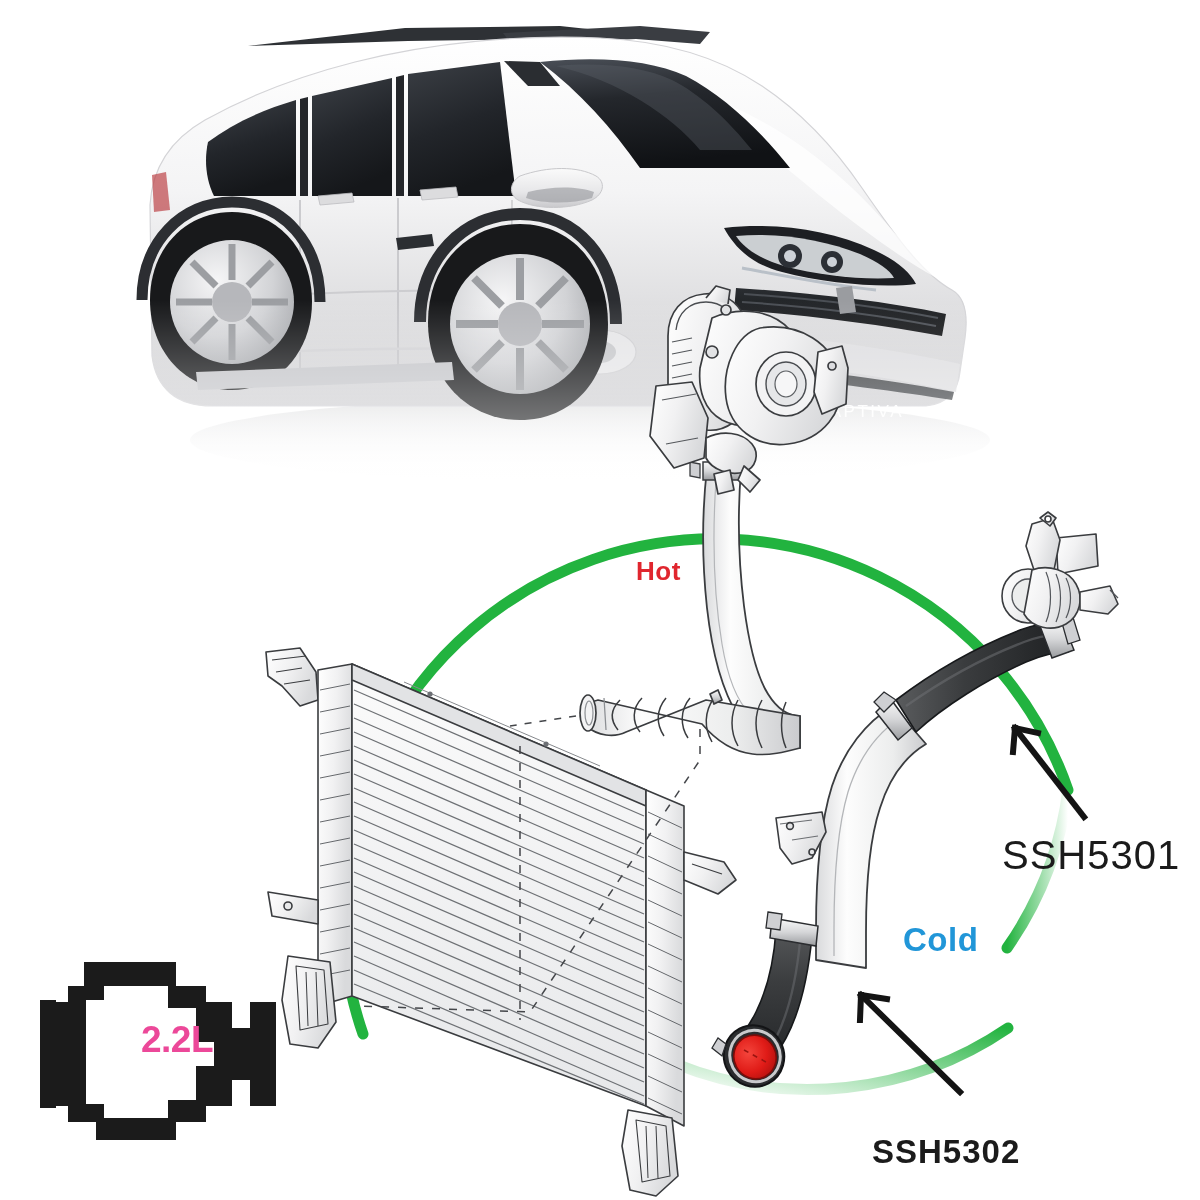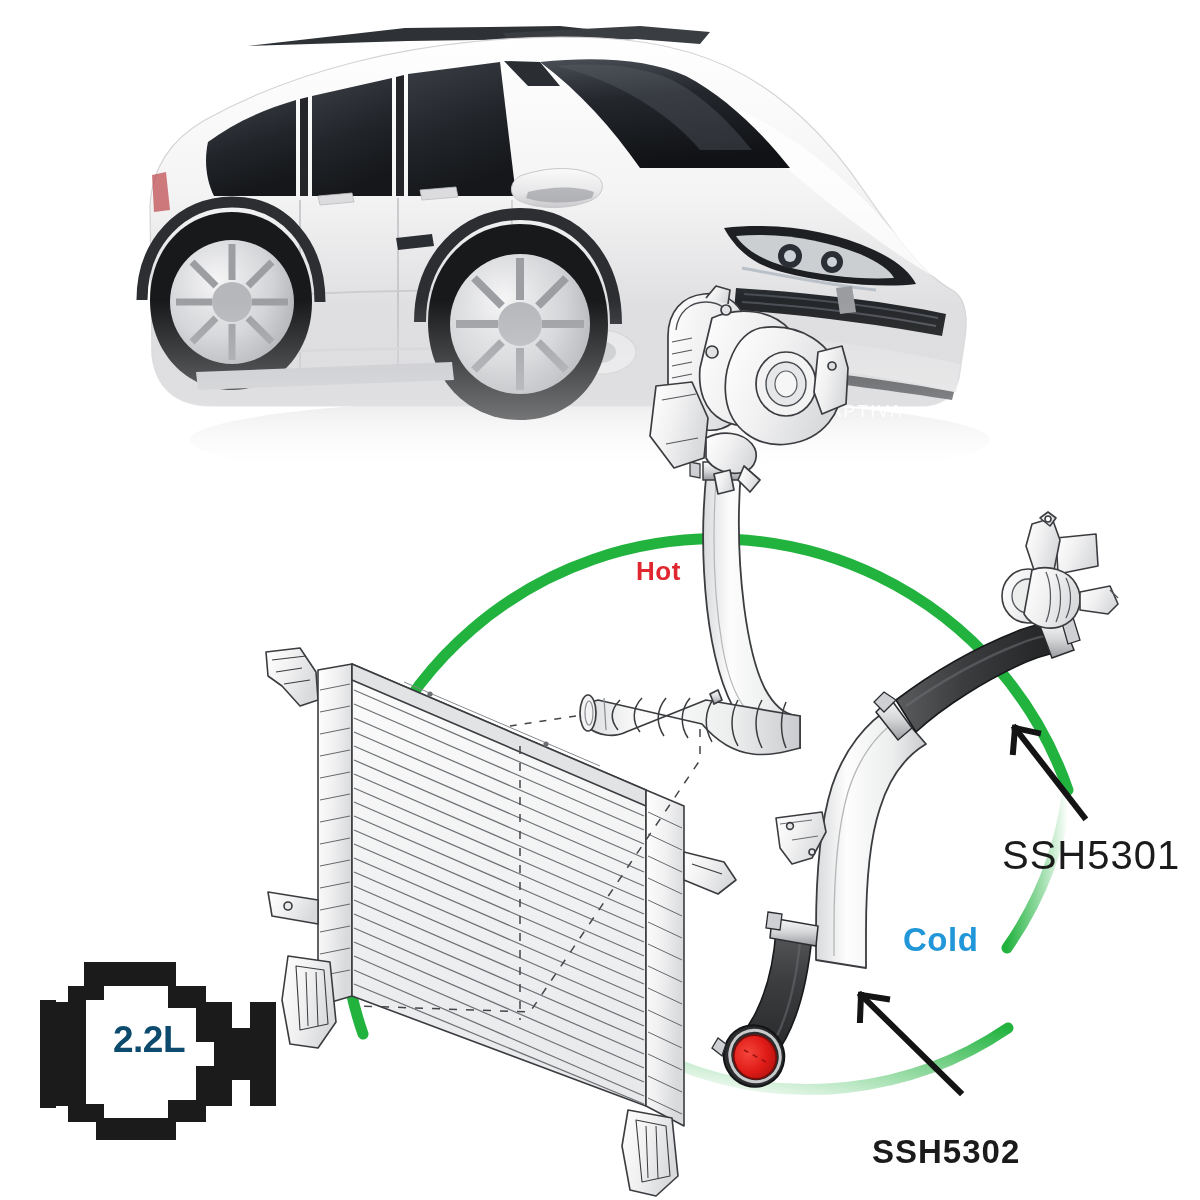--- a/index.html
+++ b/index.html
@@ -5,22 +5,22 @@
   html,body{margin:0;padding:0;background:#fff;}
   body{width:1200px;height:1200px;overflow:hidden;
        font-family:"Liberation Sans","DejaVu Sans",sans-serif;}
   #stage{position:relative;width:1200px;height:1200px;background:#ffffff;}
   #stage svg.layer{position:absolute;left:0;top:0;width:1200px;height:1200px;}
   .lbl{position:absolute;white-space:nowrap;}
   #hot-label{left:636px;top:556px;font-size:26px;font-weight:bold;color:#e0262e;letter-spacing:.5px;}
   #cold-label{left:903px;top:890px;font-size:33px;font-weight:bold;color:#2196d8;letter-spacing:.5px;margin-top:31px;}
   #pn1-label{left:1002px;top:833px;font-size:40px;font-weight:normal;color:#1b1b1b;letter-spacing:1px;}
   #pn2-label{left:872px;top:1133px;font-size:33px;font-weight:bold;color:#1b1b1b;letter-spacing:1px;}
-  #engine-size{position:absolute;left:85px;top:1019px;width:128px;text-align:center;
-      font-size:37px;font-weight:bold;color:#0c4a6e;letter-spacing:-.5px;}
+  #engine-size{position:absolute;left:85px;top:1019px;width:128px;text-align:right;
+      font-size:37px;font-weight:bold;color:#ec4899;letter-spacing:-.5px;}
   #footnote{position:absolute;left:38px;top:1162px;font-size:25px;color:#8d8d8d;letter-spacing:.2px;}
   #captiva-badge{position:absolute;left:815px;top:402px;font-size:17px;color:#ffffff;
       letter-spacing:2.5px;font-weight:normal;opacity:.95;}
 </style>
 </head>
 <body>
 
 <div id="stage">
 
   <svg class="layer" viewBox="0 0 1200 1200">

